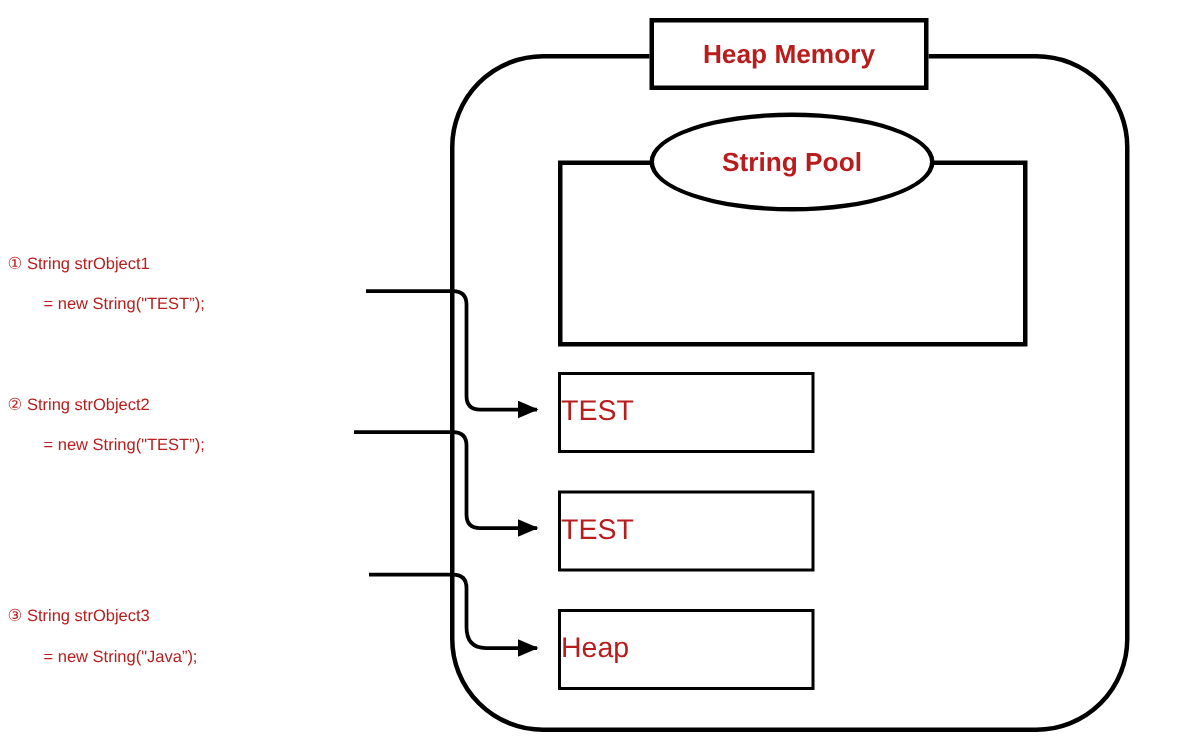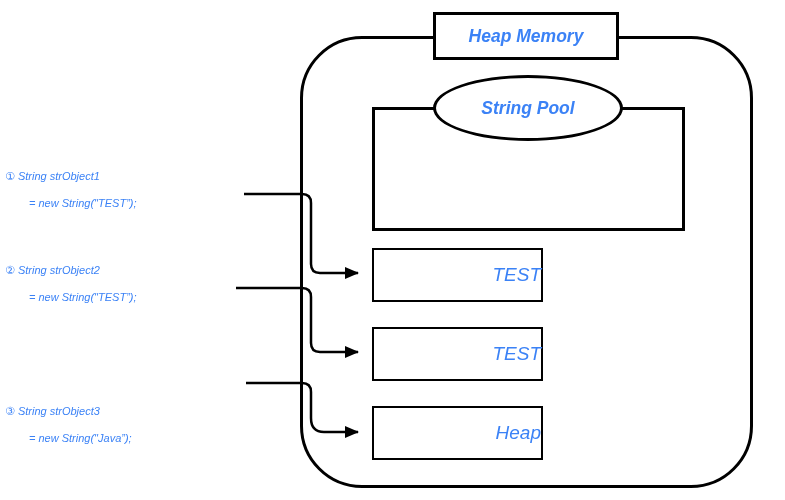--- a/index.html
+++ b/index.html
@@ -6,23 +6,22 @@
     margin: 0;
     padding: 0;
     background: #ffffff;
   }
   .canvas {
     position: relative;
     width: 785px;
     height: 500px;
     background: #ffffff;
     font-family: "Liberation Sans", "DejaVu Sans", sans-serif;
-    color: #3b82f6;
+    color: #b91c1c;
     overflow: hidden;
-    font-style: italic;
   }
   
   .heap-border {
     position: absolute;
     left: 300px;
     top: 36px;
     width: 447px;
     height: 446px;
     border: 3px solid #000000;
     border-radius: 62px;
@@ -78,21 +77,21 @@
   .str-box {
     position: absolute;
     left: 372px;
     width: 167px;
     height: 50px;
     border: 2.5px solid #000000;
     background: #ffffff;
     z-index: 3;
     display: flex;
     align-items: center;
-    justify-content: flex-end;
+    justify-content: flex-start;
     font-size: 19px;
   }
   .str-box.b1 { top: 248px; }
   .str-box.b2 { top: 327px; }
   .str-box.b3 { top: 406px; }
   
   .code-label {
     position: absolute;
     left: 5px;
     font-size: 11px;

